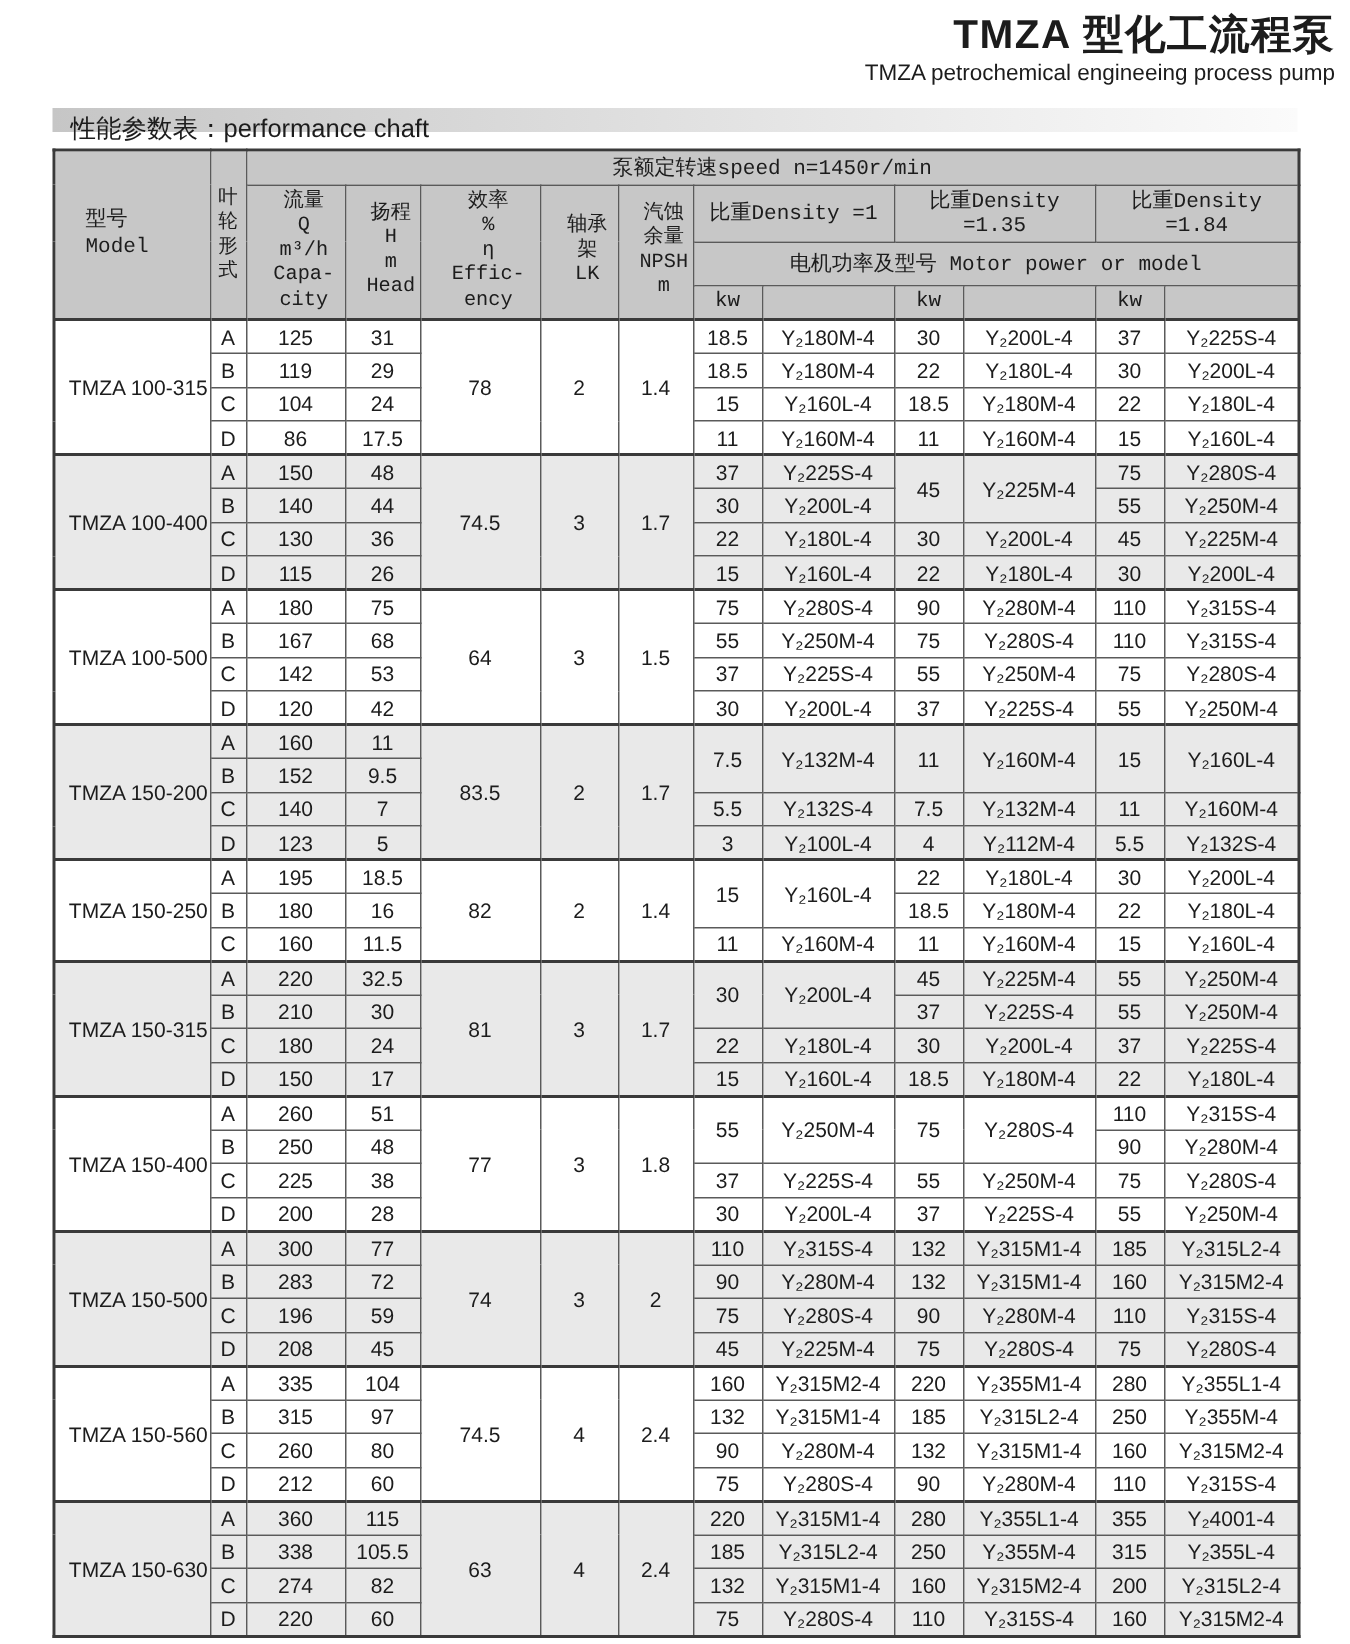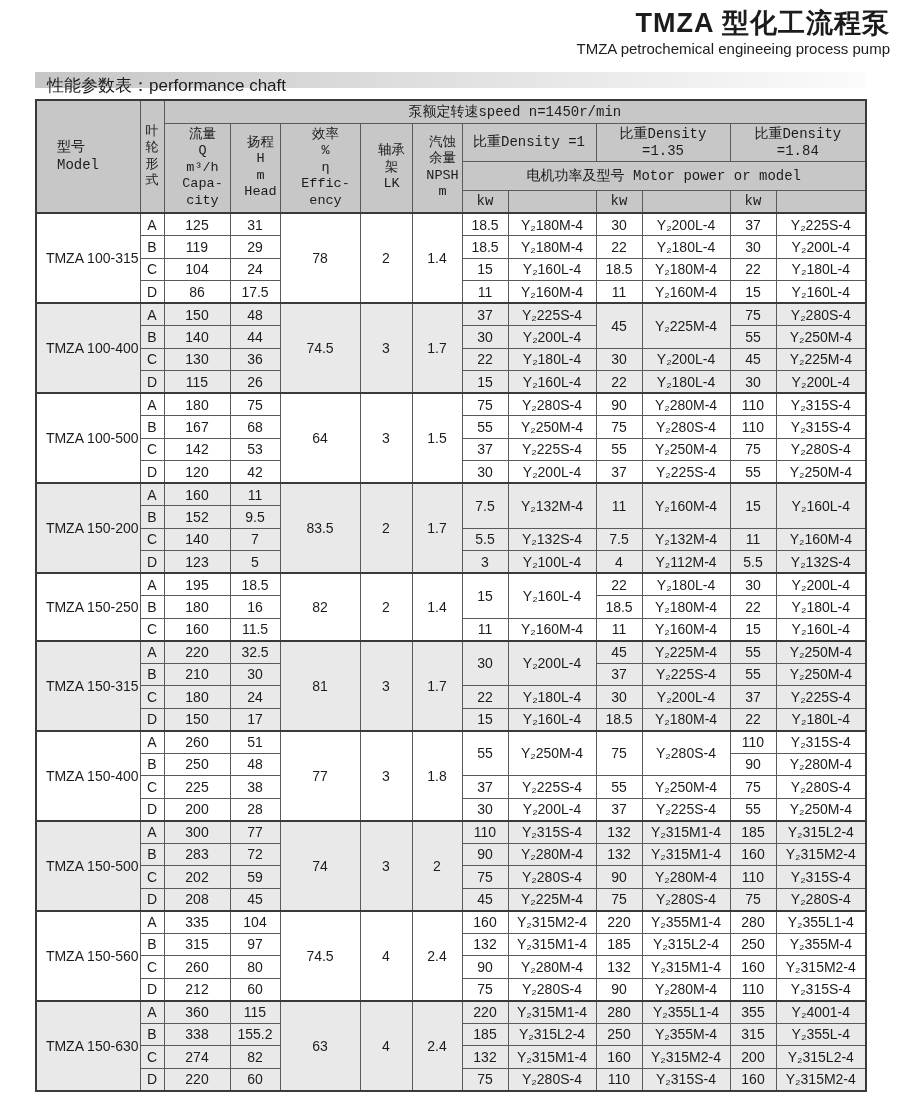--- a/index.html
+++ b/index.html
@@ -444,21 +444,21 @@
         <td>72</td>
         <td>90</td>
         <td>Y₂280M-4</td>
         <td>132</td>
         <td>Y₂315M1-4</td>
         <td>160</td>
         <td>Y₂315M2-4</td>
       </tr>
       <tr class="shaded">
         <td>C</td>
-        <td>202</td>
+        <td>196</td>
         <td>59</td>
         <td>75</td>
         <td>Y₂280S-4</td>
         <td>90</td>
         <td>Y₂280M-4</td>
         <td>110</td>
         <td>Y₂315S-4</td>
       </tr>
       <tr class="shaded">
         <td>D</td>
@@ -530,21 +530,21 @@
         <td>220</td>
         <td>Y₂315M1-4</td>
         <td>280</td>
         <td>Y₂355L1-4</td>
         <td>355</td>
         <td>Y₂4001-4</td>
       </tr>
       <tr class="shaded">
         <td>B</td>
         <td>338</td>
-        <td>155.2</td>
+        <td>105.5</td>
         <td>185</td>
         <td>Y₂315L2-4</td>
         <td>250</td>
         <td>Y₂355M-4</td>
         <td>315</td>
         <td>Y₂355L-4</td>
       </tr>
       <tr class="shaded">
         <td>C</td>
         <td>274</td>

